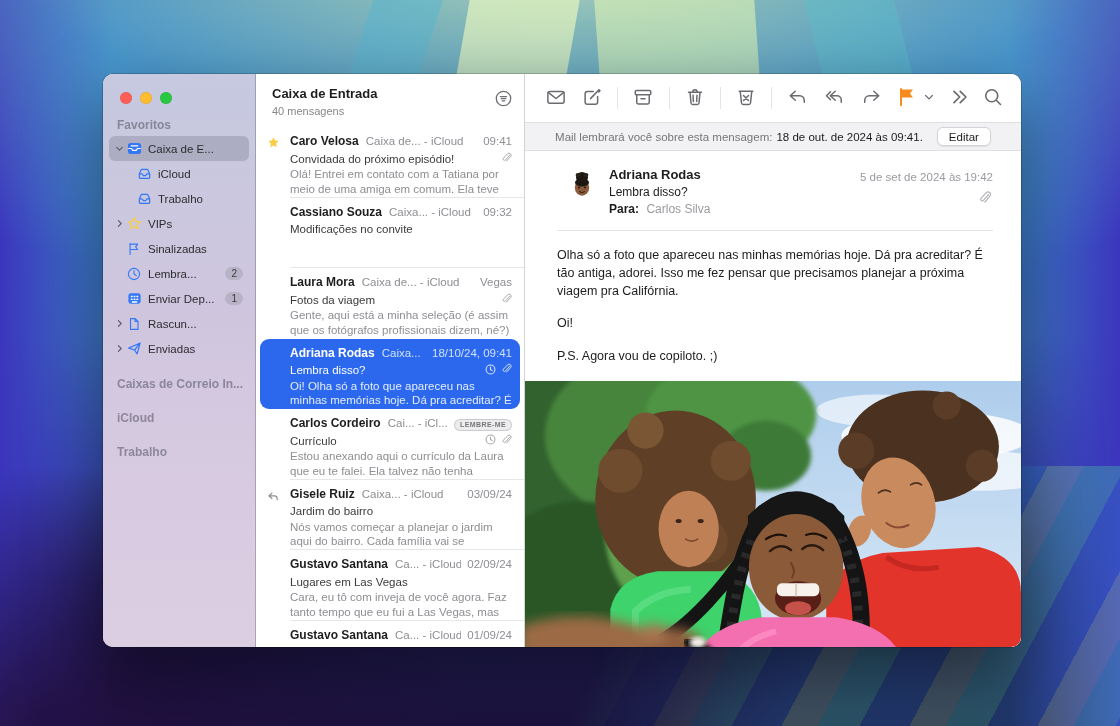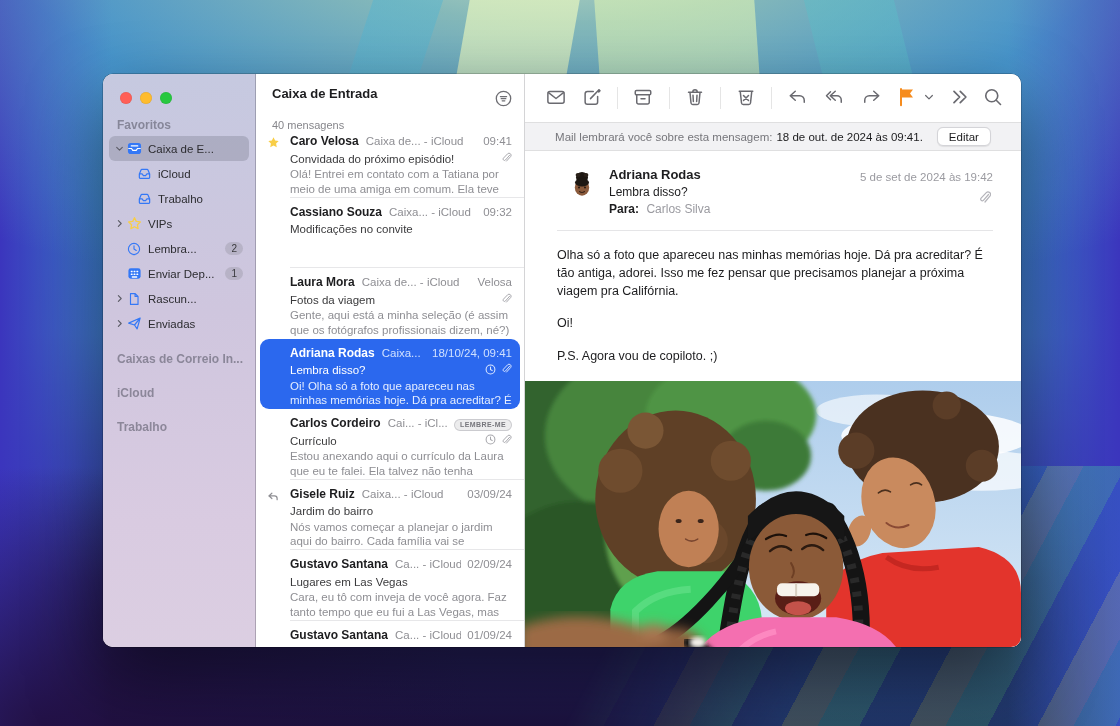--- a/index.html
+++ b/index.html
@@ -41,21 +41,21 @@
   .chev{ width:12px; display:flex; justify-content:center; color:#5c5c66; flex:none; }
   .sicon{ width:18px; display:flex; justify-content:center; flex:none; margin-right:5px; }
   .slabel{ color:#2c2c30; overflow:hidden; text-overflow:ellipsis; }
   .sbadge{ margin-left:auto; background:rgba(120,120,128,.25); color:#3a3a3e; border-radius:9px; font-size:10px; padding:1px 6px; }
   .indent1 .chev{ width:22px; }
 
   
   .list{ position:relative; background:#fff; border-right:1px solid rgba(60,60,70,.22); overflow:hidden; }
   .list-header{ height:53px; padding:12px 12px 0 16px; display:flex; }
   .lh-title{ font-size:13px; font-weight:bold; }
-  .lh-count{ font-size:11px; color:#86868b; margin-top:18px; }
+  .lh-count{ font-size:11px; color:#86868b; margin-top:4px; }
   .lh-filter{ margin-left:auto; margin-top:4px; }
   .rows{ position:absolute; top:53px; left:0; right:0; bottom:0; }
   .row{ position:relative; height:70.5px; padding:7px 12px 0 34px; }
   .row .sep{ position:absolute; left:34px; right:0; bottom:0; height:1px; background:#e7e7e9; }
   .l1{ display:flex; align-items:baseline; height:17px; }
   .l1 .snd{ font-size:12px; font-weight:bold; white-space:nowrap; }
   .l1 .fold{ font-size:11.5px; color:#8e8e93; margin-left:7px; white-space:nowrap; overflow:hidden; }
   .l1 .tme{ font-size:11.5px; color:#8e8e93; margin-left:auto; padding-left:6px; white-space:nowrap; }
   .rembadge{ margin-left:auto; font-size:7px; font-weight:bold; letter-spacing:.4px; color:#76767c; background:rgba(120,120,128,.14); border:1px solid rgba(120,120,128,.28); border-radius:7px; padding:1.5px 5px; align-self:center; }
   .l2{ display:flex; align-items:center; height:15px; font-size:11.5px; color:#3a3a3c; }
@@ -153,20 +153,29 @@
               <svg width="15" height="15" viewBox="0 0 16 16" fill="none" stroke="#f8ce47" stroke-width="1.4" stroke-linecap="round" stroke-linejoin="round">
                 <path d="M8 1.8 l1.9 3.9 4.3 .6 -3.1 3 .7 4.2 -3.8 -2 -3.8 2 .7 -4.2 -3.1 -3 4.3 -.6 z"></path>
               </svg>
             </span>
             <span class="slabel">VIPs</span>
           </div>
           <div class="side-item">
             <span class="chev"></span>
             <span class="sicon">
               <svg width="14" height="14" viewBox="0 0 16 16" fill="none" stroke="#3478f6" stroke-width="1.3" stroke-linecap="round" stroke-linejoin="round">
+                <path d="M3.5 1.8 v12.4 M3.5 2.4 h8.6 l-2.2 3.1 2.2 3.1 h-8.6"></path>
+              </svg>
+            </span>
+            <span class="slabel">Sinalizadas</span>
+          </div>
+          <div class="side-item">
+            <span class="chev"></span>
+            <span class="sicon">
+              <svg width="14" height="14" viewBox="0 0 16 16" fill="none" stroke="#3478f6" stroke-width="1.3" stroke-linecap="round" stroke-linejoin="round">
                 <circle cx="8" cy="8" r="6.4"></circle>
                 <path d="M8 4.4 V8 l2.6 1.6"></path>
               </svg>
             </span>
             <span class="slabel">Lembra...</span>
             <span class="sbadge">2</span>
           </div>
           <div class="side-item">
             <span class="chev"></span>
             <span class="sicon">
@@ -263,21 +272,21 @@
             <div class="l2">
        <span>Modificações no convite</span>
        <span class="ric"></span>
             </div>
             <div class="sep"></div>
           </div>
           <div class="row nob">
             <div class="l1">
        <span class="snd">Laura Mora</span>
        <span class="fold">Caixa de... - iCloud</span>
-              <span class="tme">Velosa</span>
+              <span class="tme">Vegas</span>
             </div>
             <div class="l2">
        <span>Fotos da viagem</span>
        <span class="ric">
                 <span><svg width="11" height="12" viewBox="0 0 16 16" fill="none" stroke="#a6a6ab" stroke-width="1.4" stroke-linecap="round" stroke-linejoin="round">
                     <path d="M12.5 4 L6.4 11 a2 2 0 0 1 -3 -2.6 L9.6 1.9 a3 3 0 0 1 4.6 3.8 L8 12.5"></path>
                   </svg></span>
               </span>
             </div>
      <div class="prev">Gente, aqui está a minha seleção (é assim que os fotógrafos profissionais dizem, né?) Eu...</div>

